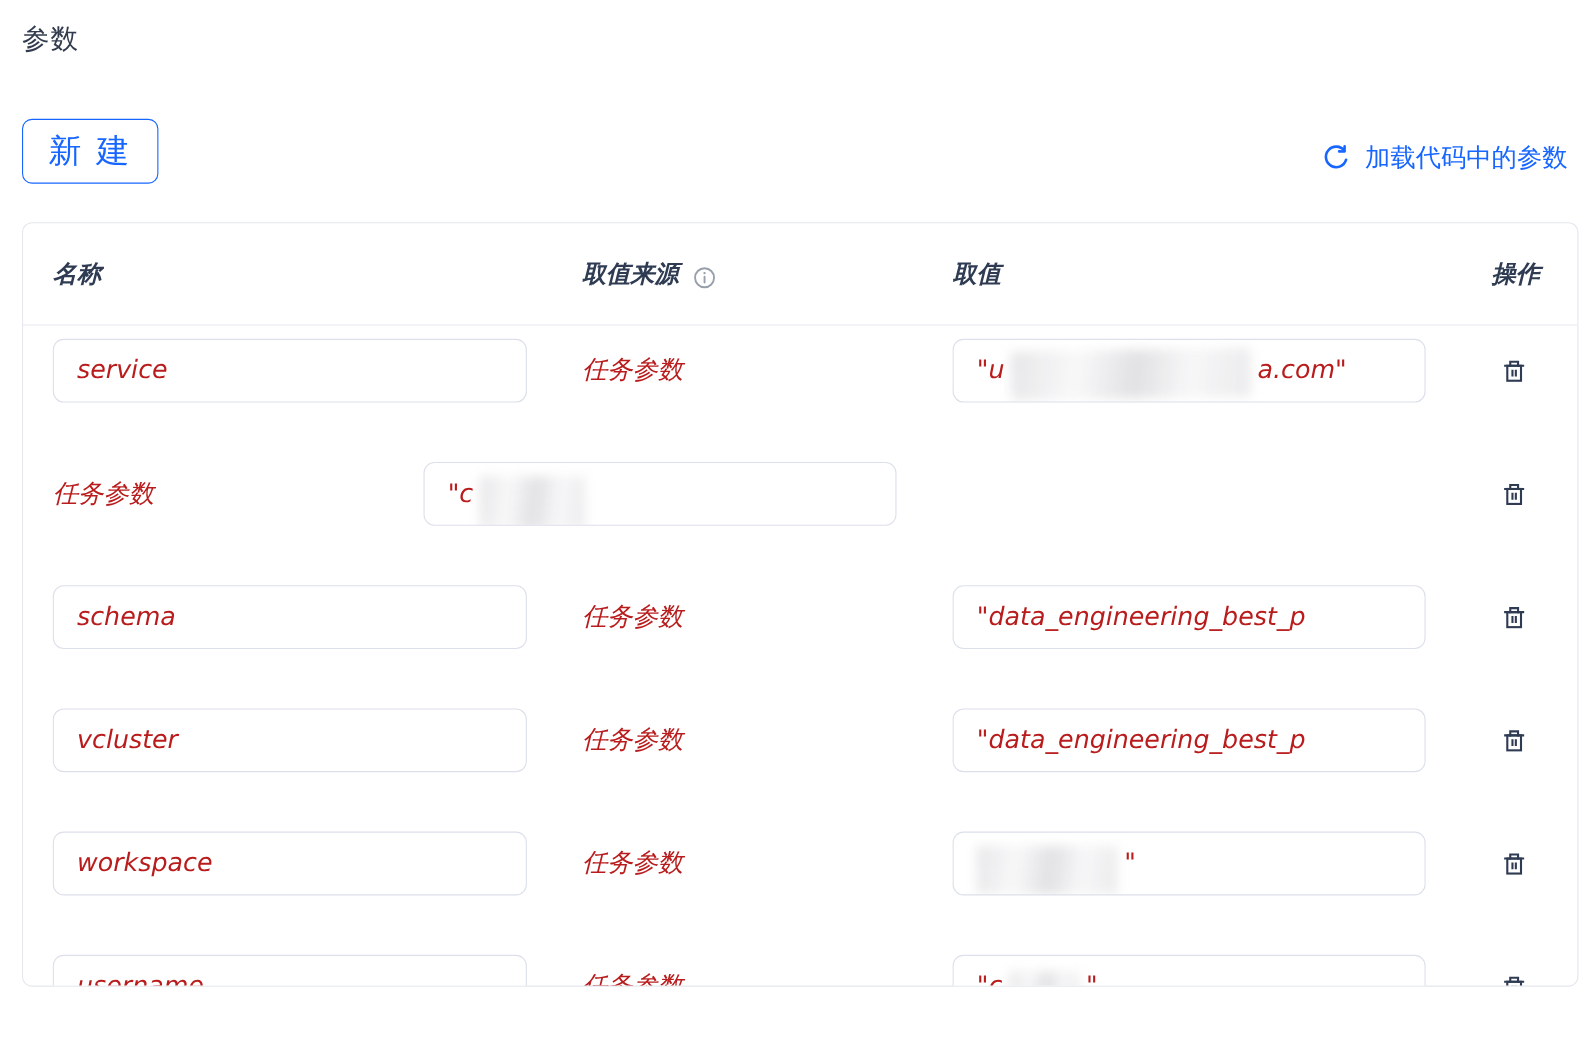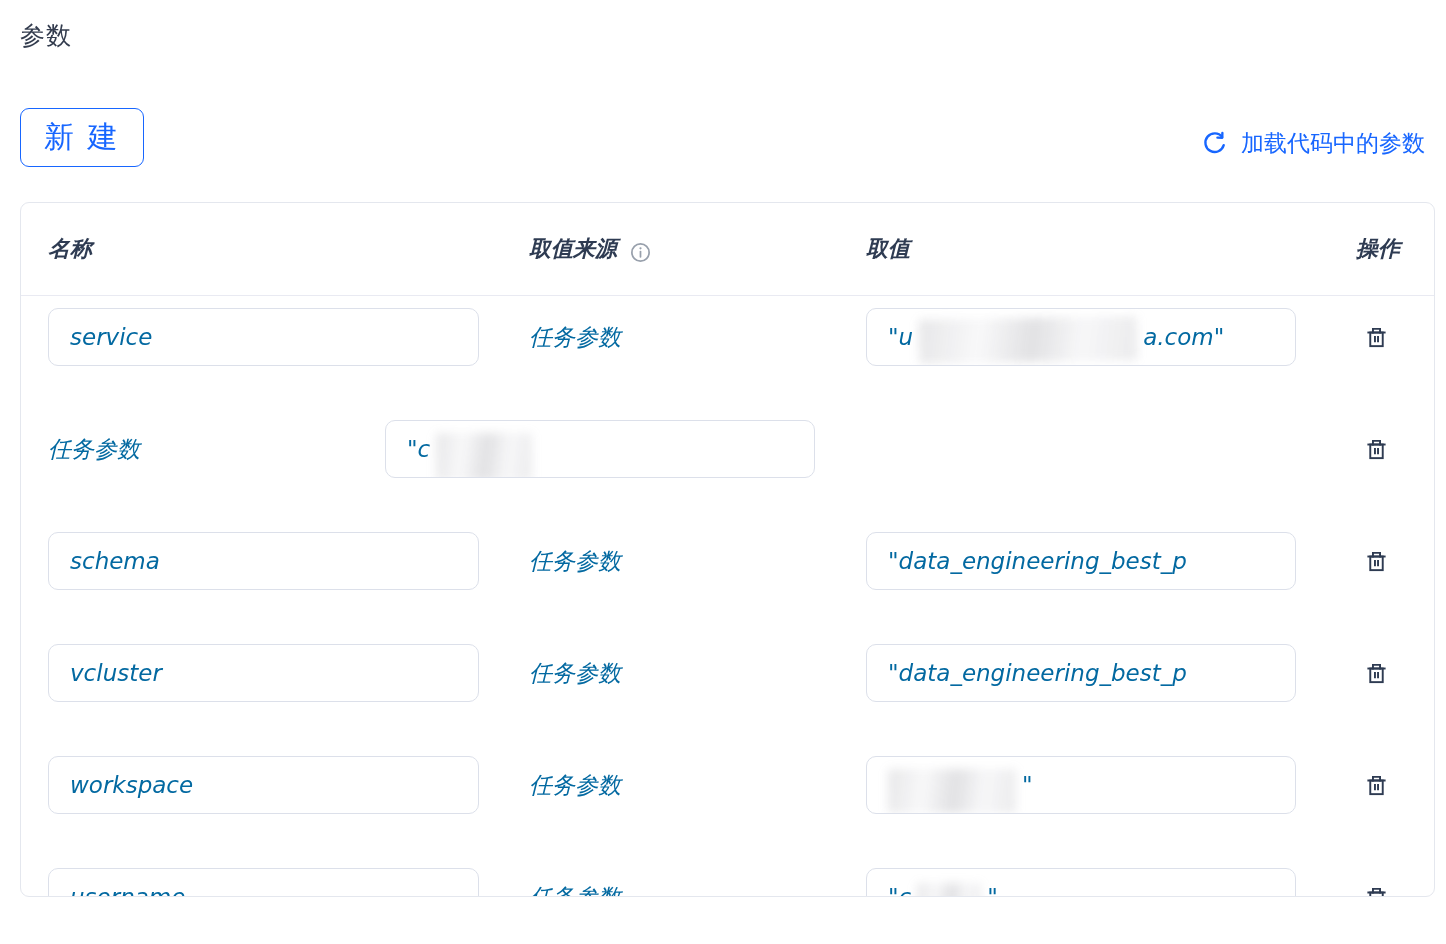--- a/index.html
+++ b/index.html
@@ -25,23 +25,23 @@
   .col-name   { width:481px; }
   .col-source { width:337px; display:flex; align-items:flex-end; }
   .col-value  { width:430px; }
   .col-action { flex:1; display:flex; justify-content:flex-end; }
   .thead .col-name { width:481px; }
   .thead .col-action { padding-right:34px; }
   .trow  .col-action { padding-right:46px; }
 
   .cell-input { width:431px; height:58px; border:1px solid #dce0ea; border-radius:10px;
     background:#fff; display:flex; align-items:center; padding:0 21px; font-size:23px;
-    color:#0369a1; white-space:nowrap; overflow:hidden; }
+    color:#b91c1c; white-space:nowrap; overflow:hidden; }
   .col-value .cell-input { width:430px; }
-  .source-text { font-size:23px; color:#0369a1; line-height:58px; }
+  .source-text { font-size:23px; color:#b91c1c; line-height:58px; }
   .trow .col-source { height:58px; }
   .trow .col-action { height:58px; align-items:center; display:flex; }
 
   .info-icon { margin-left:12px; display:inline-flex; color:#98a0ac; }
   .trash-btn { background:none; border:none; cursor:pointer; color:#2e3b52; display:flex;
     align-items:center; padding:0; }
 
   .redact { display:inline-block; height:40px; border-radius:3px; vertical-align:middle;
     background:linear-gradient(97deg, rgba(120,120,130,0.18) 0%, rgba(190,190,200,0.10) 28%,
       rgba(120,120,130,0.22) 52%, rgba(190,190,200,0.12) 74%, rgba(130,130,140,0.16) 100%);

